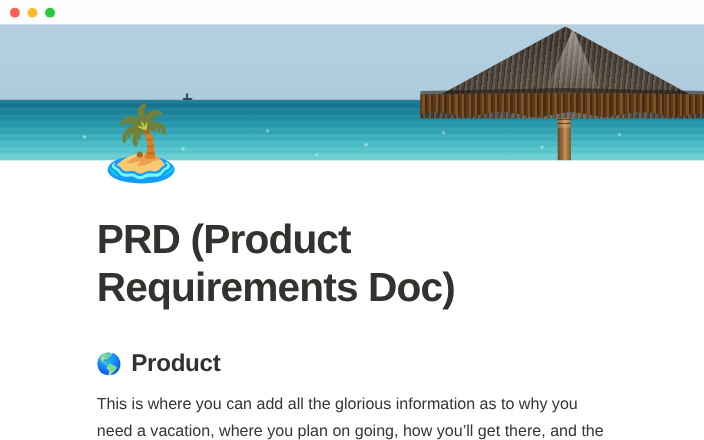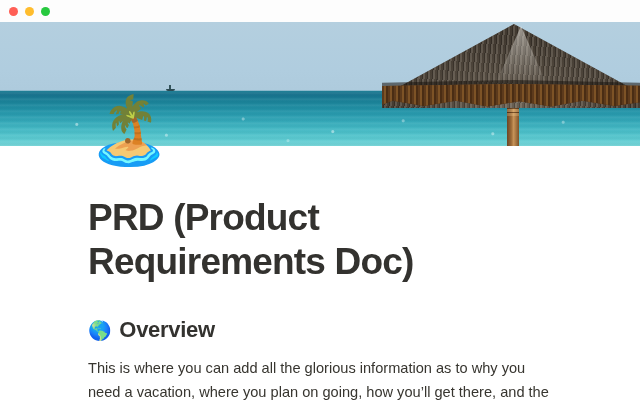--- a/index.html
+++ b/index.html
@@ -197,20 +197,20 @@
   </div>
 
   <div class="page-icon">🏝️</div>
 
   <div class="doc">
 
     <div class="doc-title">PRD (Product Requirements Doc)</div>
 
     <div class="section-heading">
       <span class="emoji">🌎</span>
-      <span>Overview</span>
+      <span>Product</span>
     </div>
 
     <p class="body-text">This is where you can add all the glorious information as to why you need a vacation, where you plan on going, how you’ll get there, and the benefit of</p>
 
   </div>
 
 </div>
 
 </body></html>

